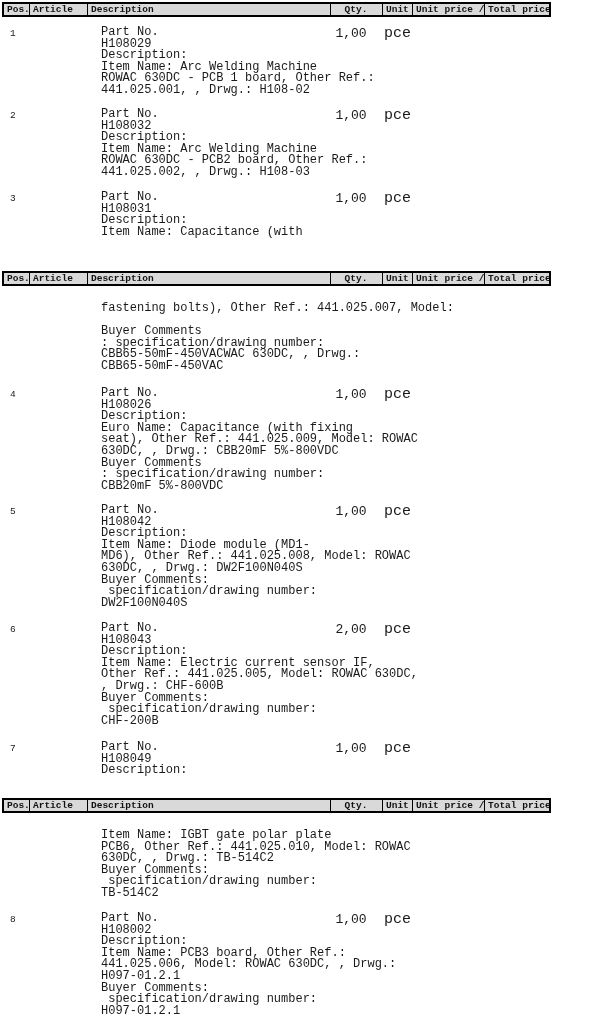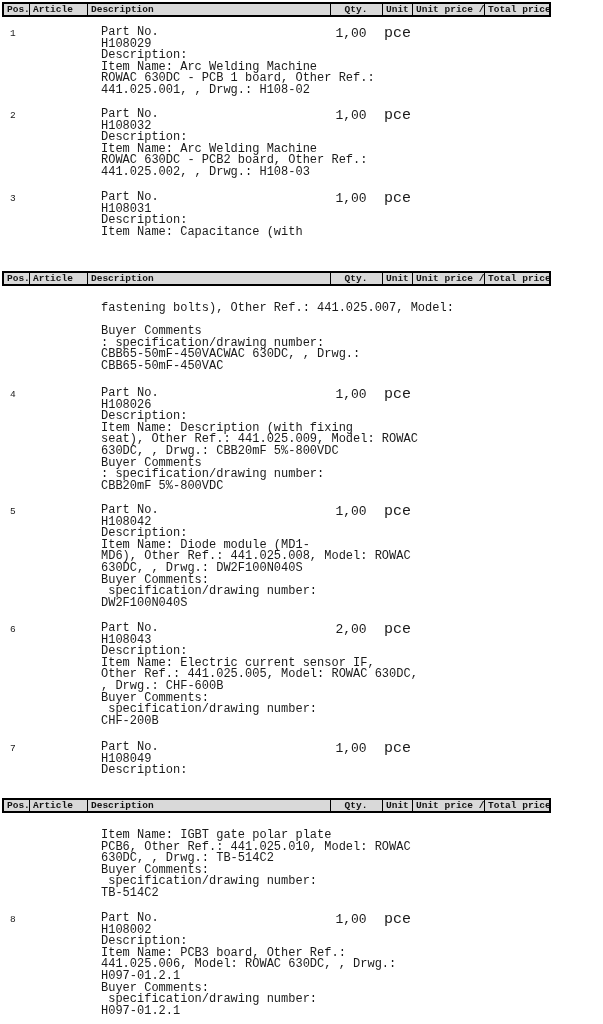--- a/index.html
+++ b/index.html
@@ -123,21 +123,21 @@
         <div class="line">CBB65-50mF-450VACWAC 630DC, , Drwg.:</div>
         <div class="line">CBB65-50mF-450VAC</div>
       </div>
     </div>
     <div class="block" style="top: 388px;">
       <div class="pos">4</div>
       <div class="desc">
         <div class="line">Part No.</div>
         <div class="line">H108026</div>
         <div class="line">Description:</div>
-        <div class="line">Item Name: Description (with fixing</div>
+        <div class="line">Euro Name: Capacitance (with fixing</div>
         <div class="line">seat), Other Ref.: 441.025.009, Model: ROWAC</div>
         <div class="line">630DC, , Drwg.: CBB20mF 5%-800VDC</div>
         <div class="line">Buyer Comments</div>
         <div class="line">: specification/drawing number:</div>
         <div class="line">CBB20mF 5%-800VDC</div>
       </div>
       <div class="qty">1,00</div>
       <div class="unit">pce</div>
     </div>
     <div class="block" style="top: 505px;">

